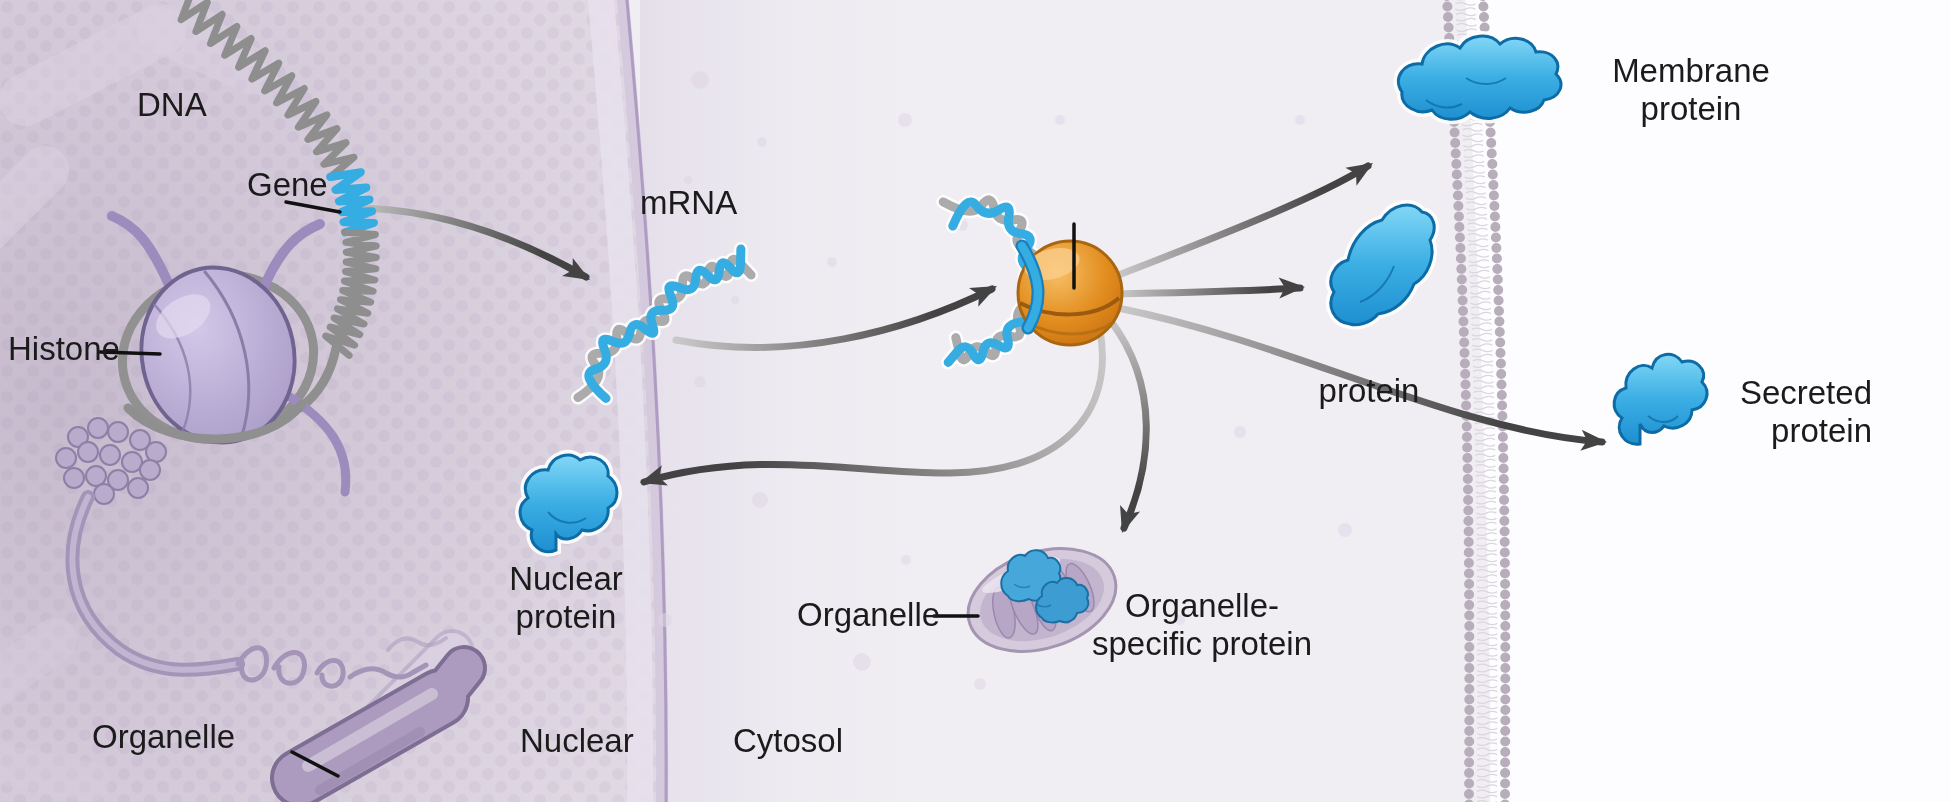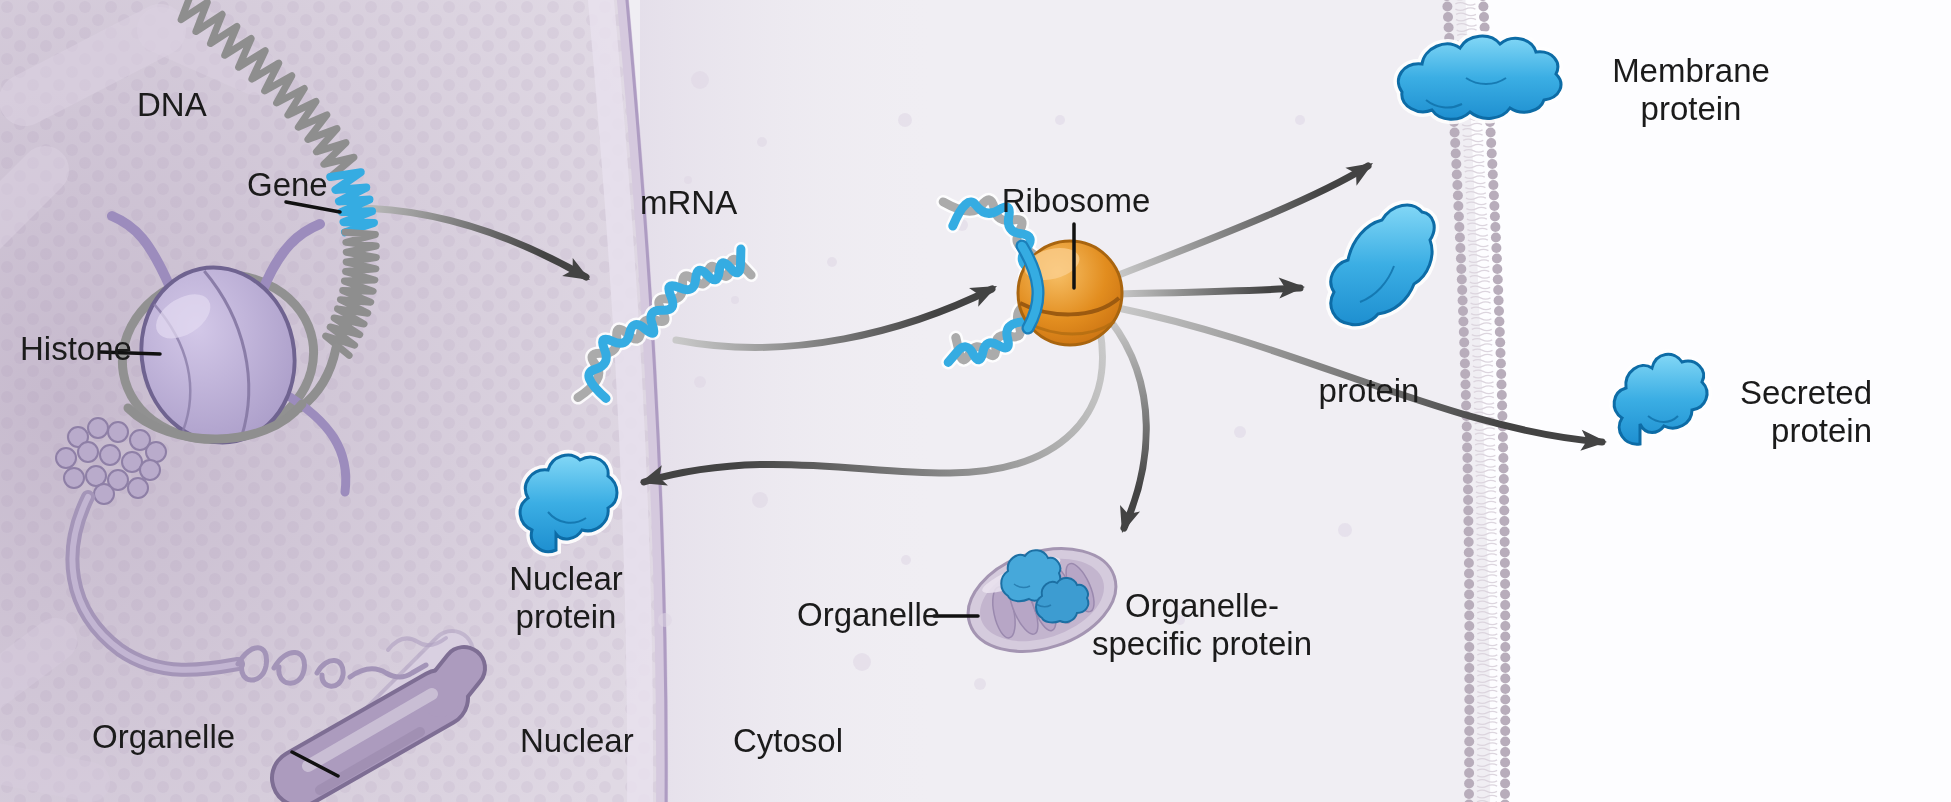--- a/index.html
+++ b/index.html
@@ -604,24 +604,23 @@
     <line x1="286" y1="202" x2="340" y2="212"></line>
     <line x1="100" y1="352" x2="160" y2="354"></line>
     <line x1="292" y1="752" x2="338" y2="776"></line>
     <line x1="1074" y1="224" x2="1074" y2="288"></line>
     <line x1="934" y1="616" x2="978" y2="616"></line>
   </g>
 </svg>
 
 <div class="lbl" style="left:137px;top:86px;">DNA</div>
 <div class="lbl" style="left:247px;top:166px;">Gene</div>
-<div class="lbl" style="left:20px;top:330px;">Histone</div>
+<div class="lbl" style="left:8px;top:330px;">Histone</div>
 <div class="lbl" style="left:92px;top:718px;">Organelle</div>
 <div class="lbl" style="left:640px;top:184px;">mRNA</div>
-<div class="lbl center" style="left:976px;top:182px;width:200px;">Ribosome</div>
 <div class="lbl center" style="left:466px;top:560px;width:200px;">
   <span>Nuclear</span><br>
   <span>protein</span>
 </div>
 <div class="lbl" style="left:797px;top:596px;">Organelle</div>
 <div class="lbl center" style="left:1077px;top:587px;width:250px;">
   <span>Organelle-</span><br>
   <span>specific protein</span>
 </div>
 <div class="lbl center" style="left:1269px;top:334px;width:200px;">

